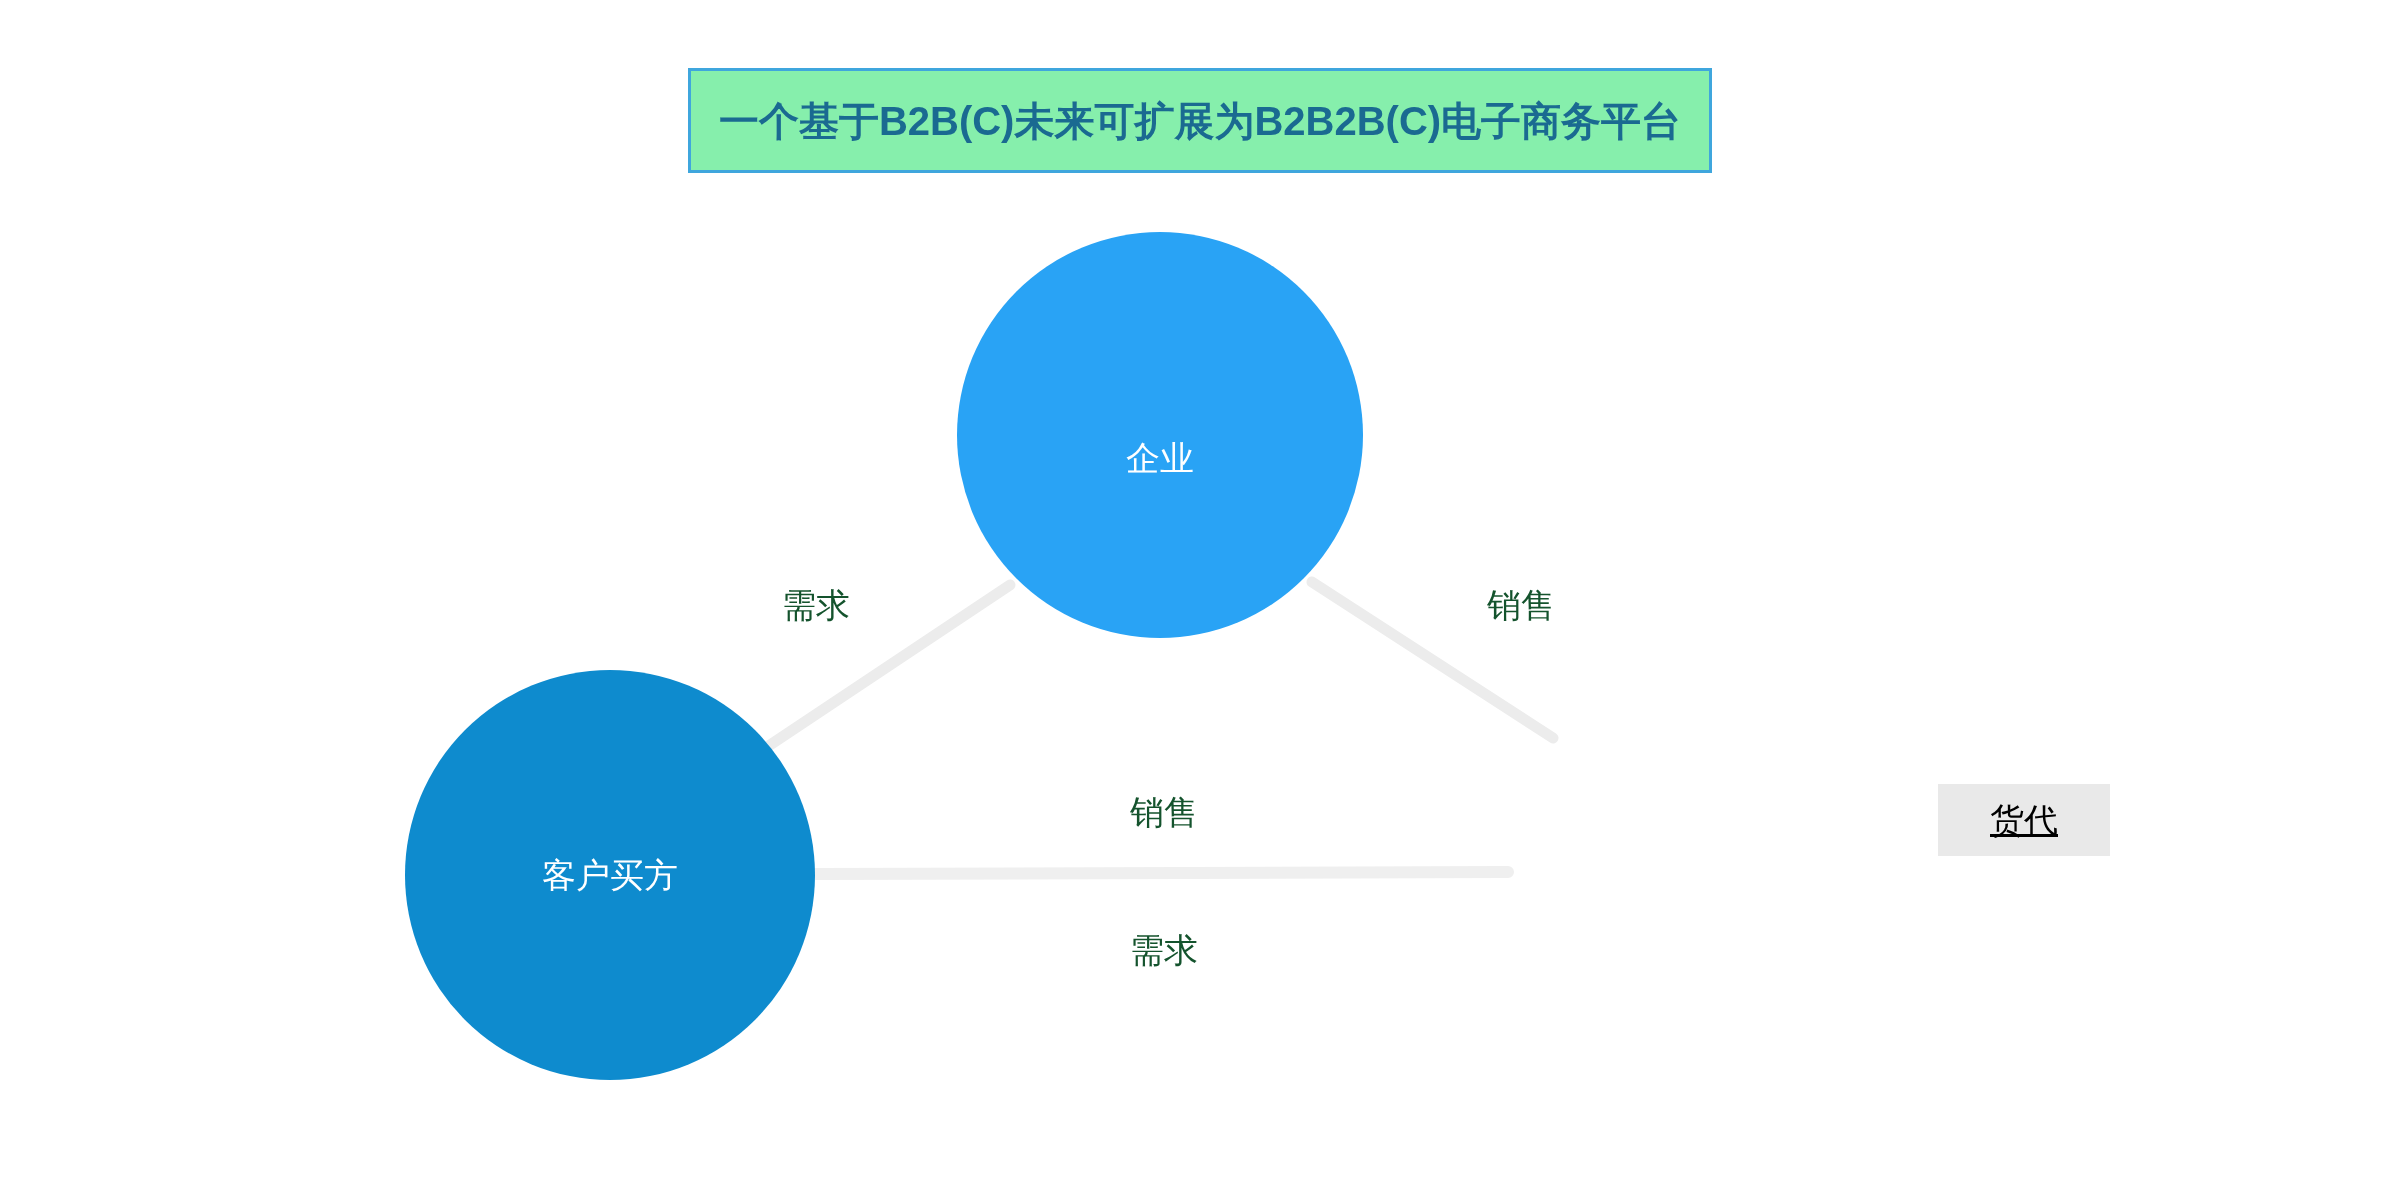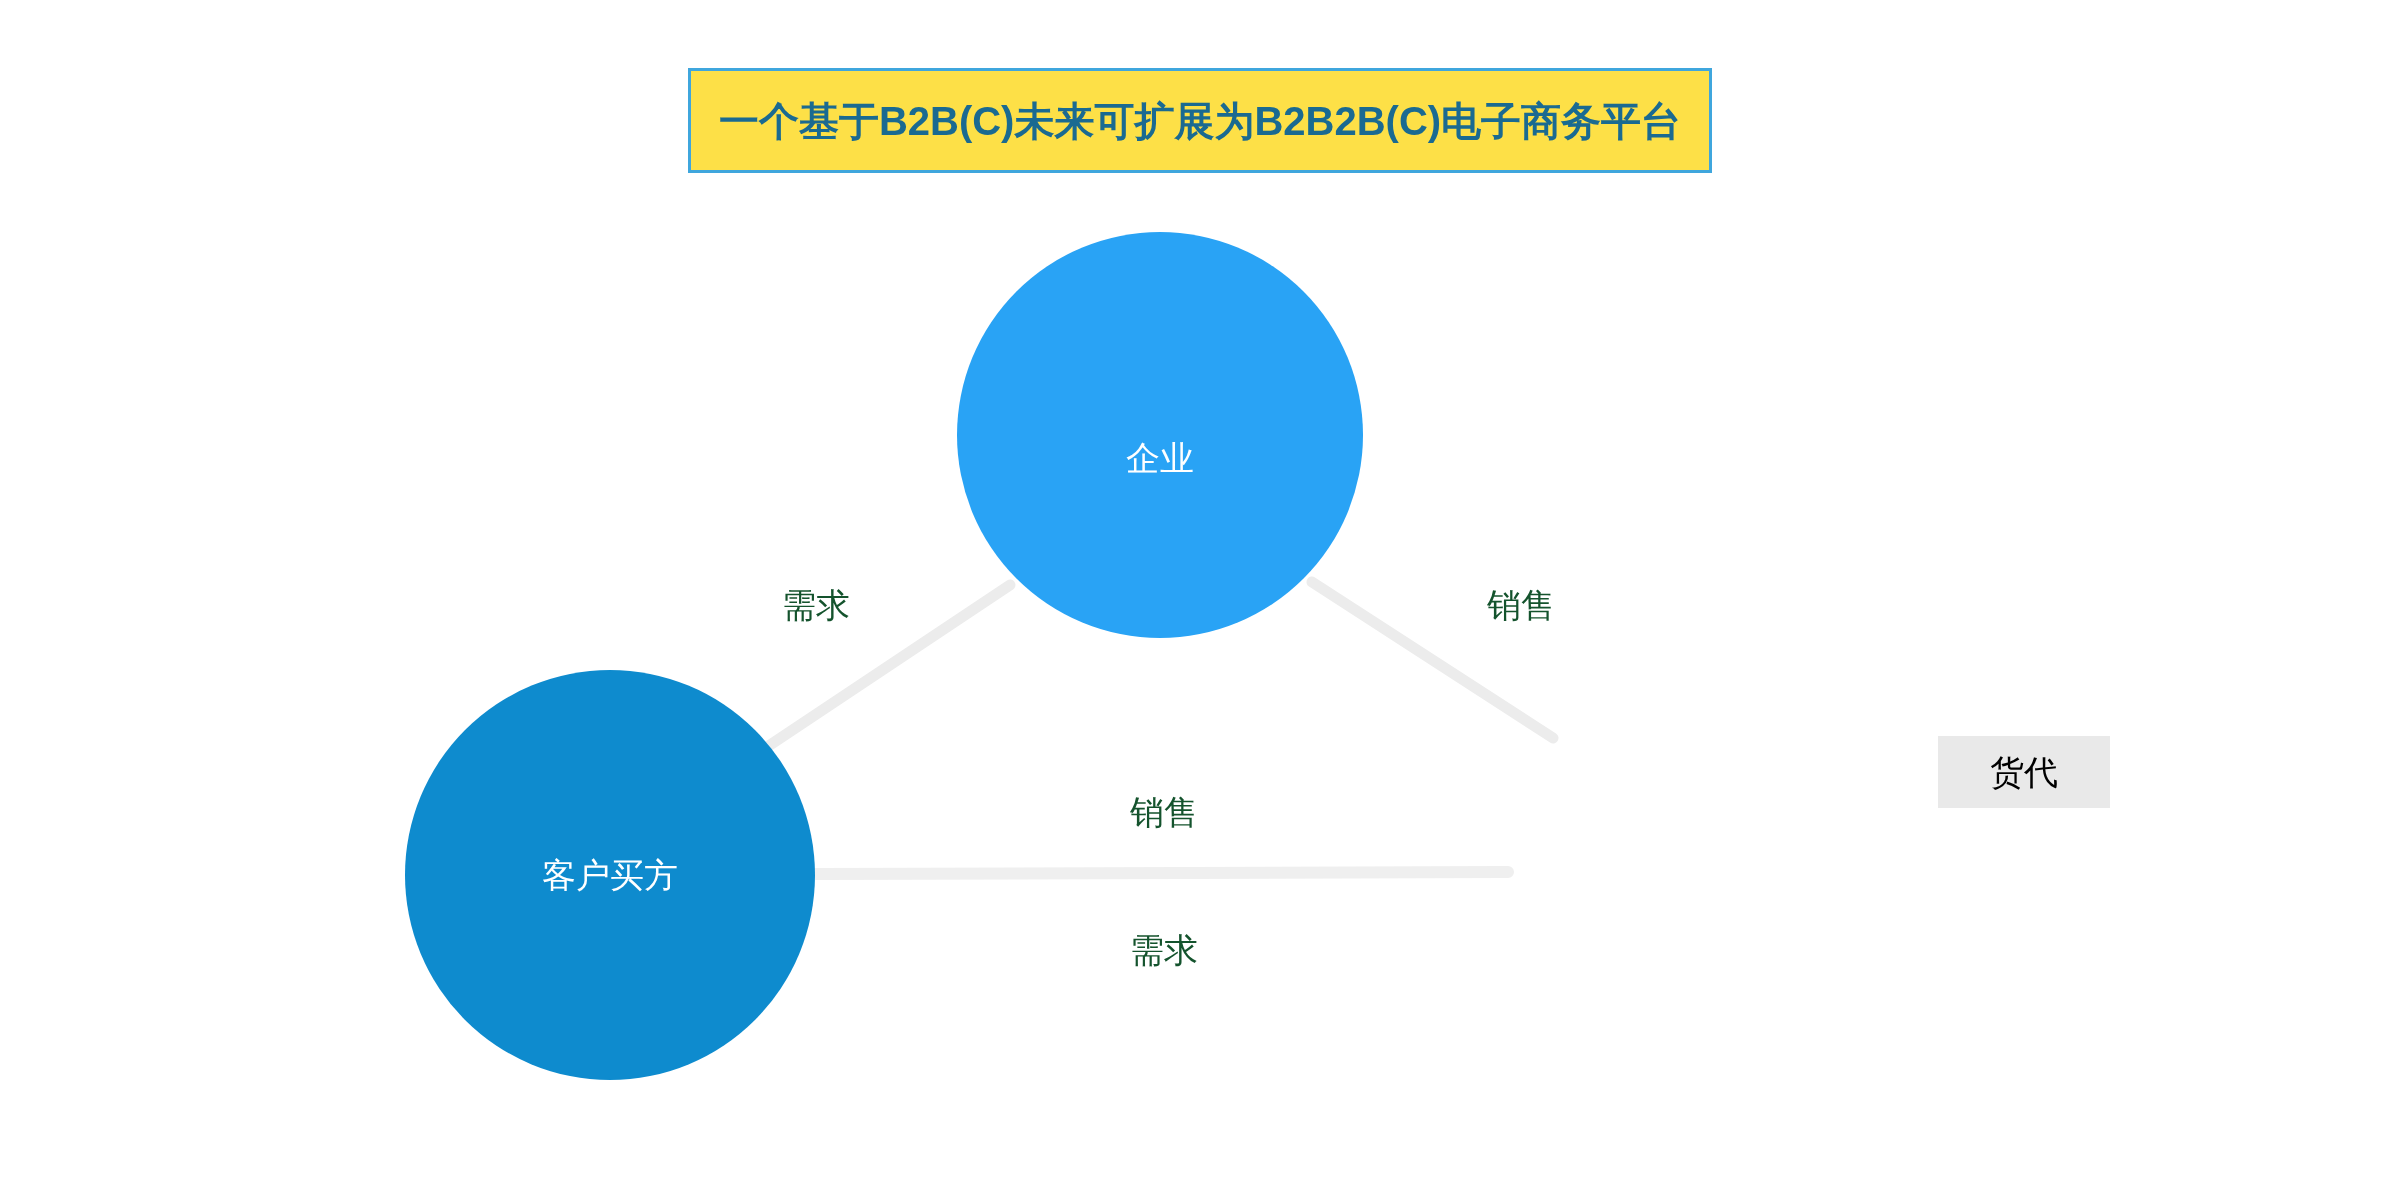--- a/index.html
+++ b/index.html
@@ -20,21 +20,21 @@
   }
 
   
   #title-box {
     position: absolute;
     left: 688px;
     top: 68px;
     width: 1024px;
     height: 105px;
     box-sizing: border-box;
-    background: #fde047;
+    background: #86efac;
     border: 3px solid #3FA6DD;
     display: flex;
     align-items: center;
     justify-content: center;
   }
   #title-text {
     font-size: 40px;
     font-weight: bold;
     color: #1A6A91;
     letter-spacing: 0px;
@@ -109,21 +109,21 @@
     height: 72px;
     background: #E9E9E9;
     display: flex;
     align-items: center;
     justify-content: center;
     font-size: 34px;
     color: #000000;
     line-height: 1;
     white-space: nowrap;
   }
-  #tag-box-forwarder { top: 736px; }
+  #tag-box-forwarder { top: 784px; text-decoration: underline; }
   #tag-box-owner     { top: 854px; }
 </style>
 </head>
 <body>
 
 <div id="canvas">
 
   <div id="title-box">
     <span id="title-text">一个基于B2B(C)未来可扩展为B2B2B(C)电子商务平台</span>
   </div>

